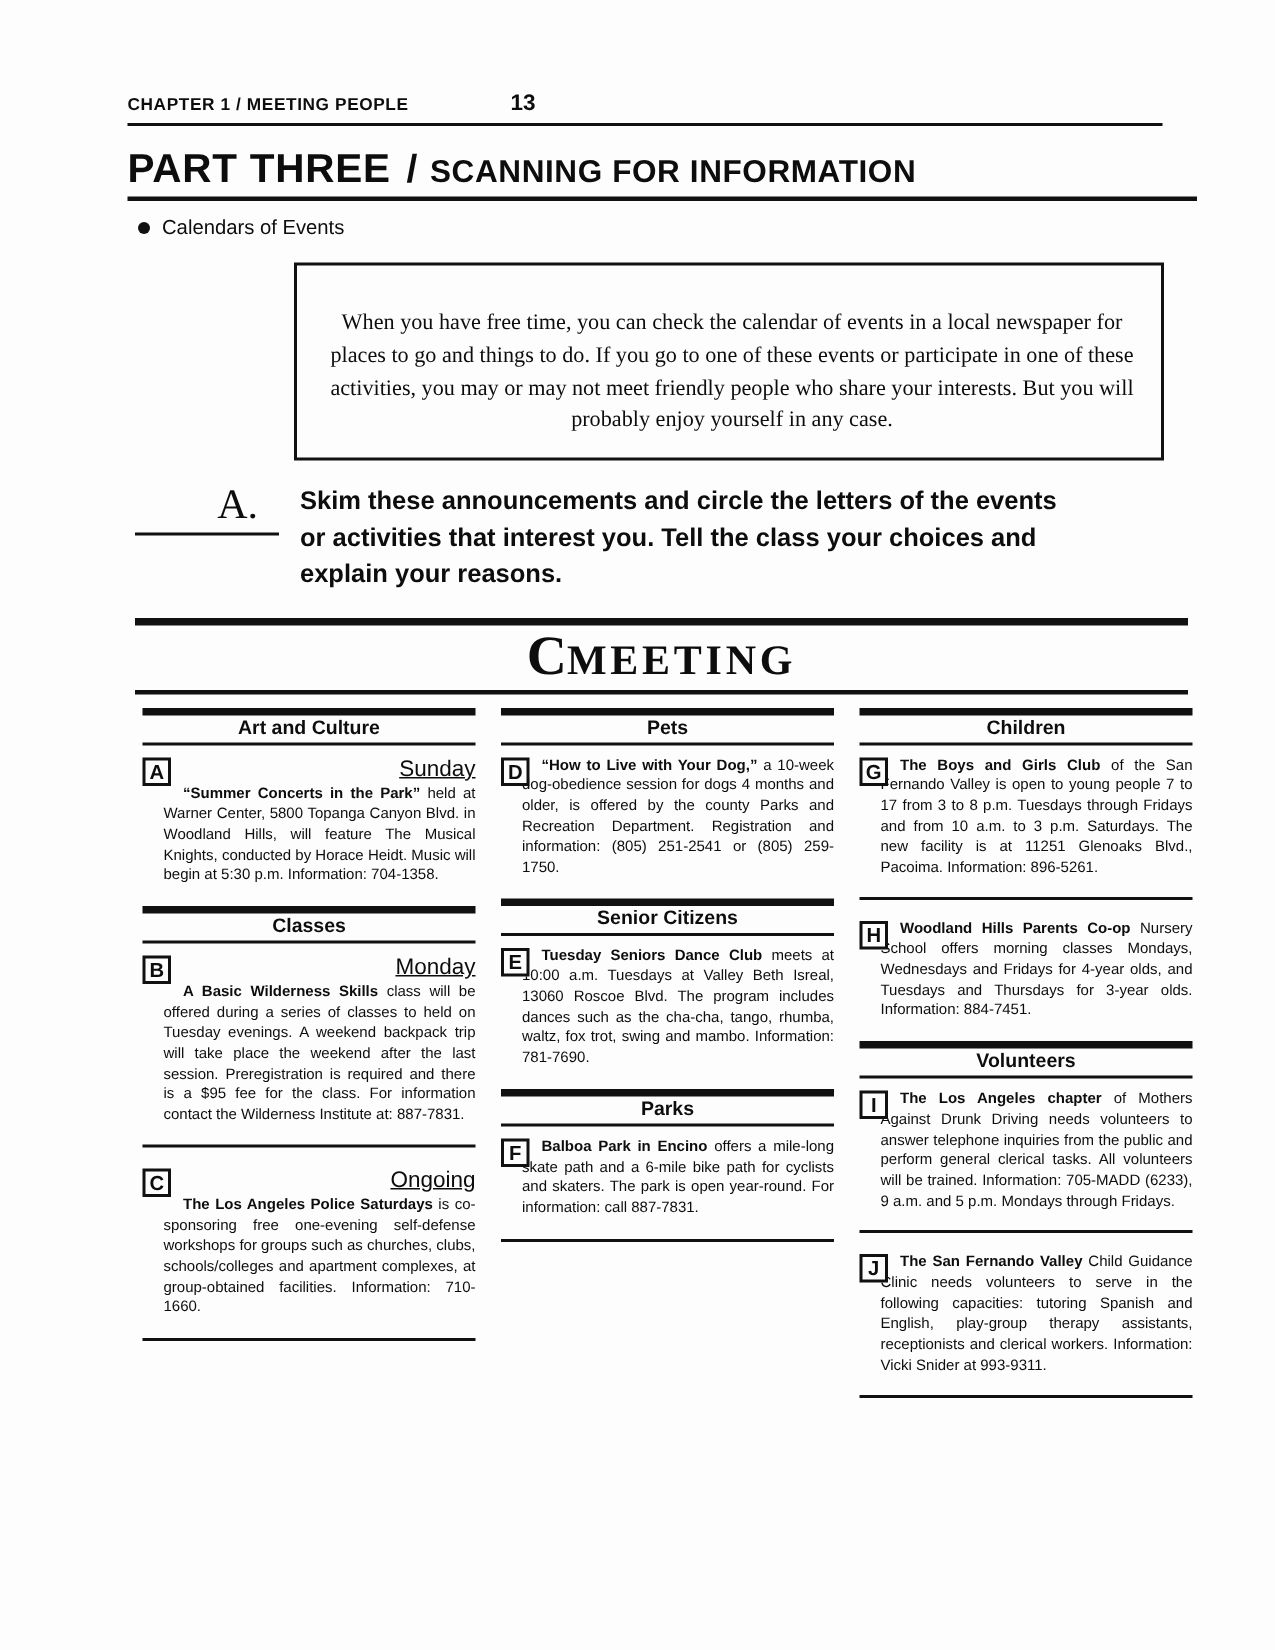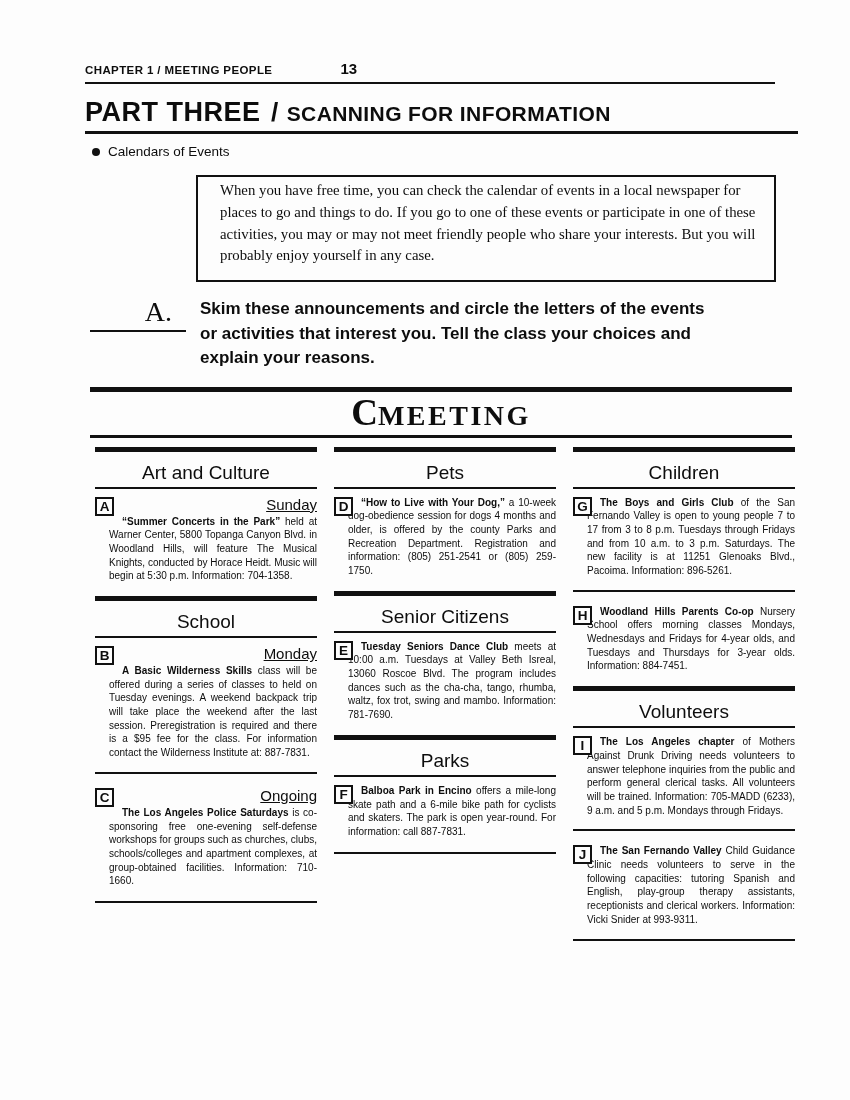--- a/index.html
+++ b/index.html
@@ -16,22 +16,22 @@
   .part-row { margin:13px 52px 0 85px; white-space:nowrap; }
   .part-title { font-size:27px; font-weight:900; letter-spacing:.5px; display:inline; }
   .part-slash { font-size:26px; font-weight:900; display:inline; padding:0 4px 0 6px; }
   .part-subtitle { font-size:21px; font-weight:bold; letter-spacing:.4px; display:inline; }
   .part-rule { margin:3px 52px 0 85px; border-top:3.5px solid #111; }
   .bullet-row { margin:10px 0 0 92px; font-size:13.5px; display:flex; align-items:center; }
   .bullet-dot { width:8px; height:8px; border-radius:50%; background:#111; display:inline-block; margin-right:8px; }
 
   
   .intro-box { margin:16px 0 0 196px; width:580px; border:2px solid #111;
-               padding:3px 18px 13px 22px;
-               font-family:"Liberation Serif", serif; font-size:14.8px; line-height:1.47; }
+               padding:28px 18px 13px 22px;
+               font-family:"Liberation Serif", serif; font-size:14.8px; line-height:1.47;text-align:center; }
 
   
   .exercise { margin:15px 58px 0 90px; display:flex; align-items:flex-start; }
   .exercise-label-wrap { width:96px; flex:0 0 96px; border-bottom:2px solid #111;
                          text-align:right; padding-right:14px; height:35px; }
   .exercise-label { font-family:"Liberation Serif", serif; font-size:28px; line-height:1.1; }
   .exercise-text { margin-left:14px; width:525px; font-size:17px; font-weight:bold; line-height:1.45; }
 
   
   .cal-top-rule { margin:16px 58px 0 90px; height:5px; background:#111; }
@@ -39,22 +39,22 @@
               font-family:"Liberation Serif", serif; font-weight:bold; line-height:1.1; }
   .masthead-initial { font-size:37px; }
   .masthead-rest { font-size:28px; letter-spacing:2.5px; }
   .cal-mid-rule { margin:1px 58px 9px 90px; border-top:3px solid #111; }
 
   
   .columns { margin:0 55px 0 95px; display:flex; gap:17px; }
   .column { flex:1 1 0; min-width:0; }
 
   .col-heading { border-top:5px solid #111; border-bottom:2.5px solid #111;
-                 text-align:center; font-size:19px; font-weight:normal;
-                 padding:10px 0 3px; margin:0 0 7px; }
+                 text-align:center; font-size:13px; font-weight:bold;
+                 padding:0 0 3px; margin:0 0 7px; }
   .section { margin-bottom:13px; }
   .item { position:relative; padding-left:14px; margin-bottom:11px; }
   .letter-box { position:absolute; left:0; top:1px; border:2px solid #111;
                 width:19px; height:19px; text-align:center; line-height:15px;
                 font-size:13.5px; font-weight:bold; background:#fdfdfd; }
   .day { text-align:right; font-size:15px; margin-bottom:2px;text-decoration:underline; }
   .body-text { font-size:10px; line-height:1.37; text-align:justify; text-indent:13px; }
   .lead { font-weight:bold; }
   .item-sep { border-top:2.5px solid #111; margin:12px 0 13px; }
   .col-end-rule { border-top:2.5px solid #111; margin-top:13px; }
@@ -103,21 +103,21 @@
     <div class="section">
       <div class="col-heading">Art and Culture</div>
       <div class="item">
         <span class="letter-box">A</span>
         <div class="day">Sunday</div>
         <p class="body-text"><span class="lead">“Summer Concerts in the Park”</span> <span>held at Warner Center, 5800 Topanga Canyon Blvd. in Woodland Hills, will feature The Musical Knights, conducted by Horace Heidt. Music will begin at 5:30 p.m. Information: 704-1358.</span></p>
       </div>
     </div>
 
     <div class="section">
-      <div class="col-heading">School</div>
+      <div class="col-heading">Classes</div>
       <div class="item">
         <span class="letter-box">B</span>
         <div class="day">Monday</div>
         <p class="body-text"><span class="lead">A Basic Wilderness Skills</span> <span>class will be offered during a series of classes to held on Tuesday evenings. A weekend backpack trip will take place the weekend after the last session. Preregistration is required and there is a $95 fee for the class. For information contact the Wilderness Institute at: 887-7831.</span></p>
       </div>
       <div class="item-sep"></div>
       <div class="item">
         <span class="letter-box">C</span>
         <div class="day">Ongoing</div>
         <p class="body-text"><span class="lead">The Los Angeles Police Saturdays</span> <span>is co-sponsoring free one-evening self-defense workshops for groups such as churches, clubs, schools/colleges and apartment complexes, at group-obtained facilities. Information: 710-1660.</span></p>

